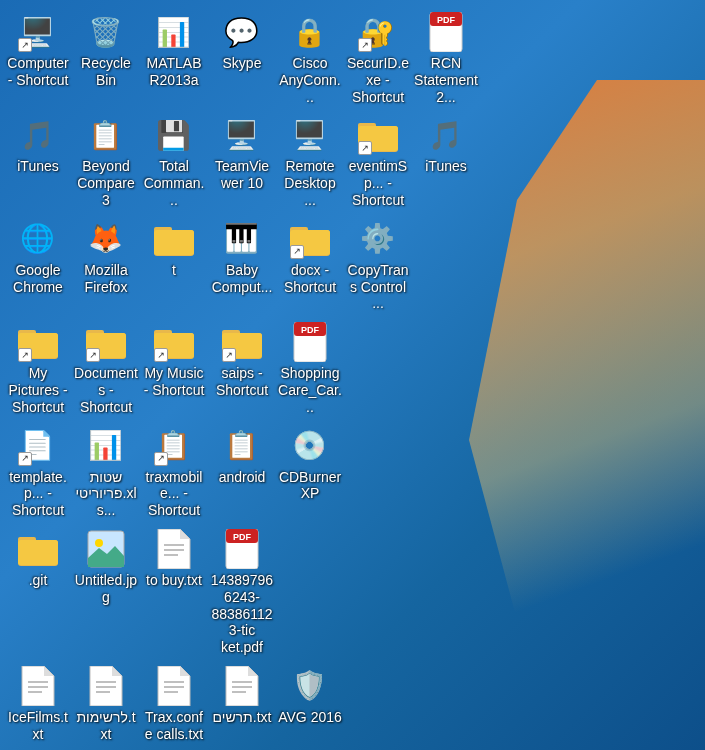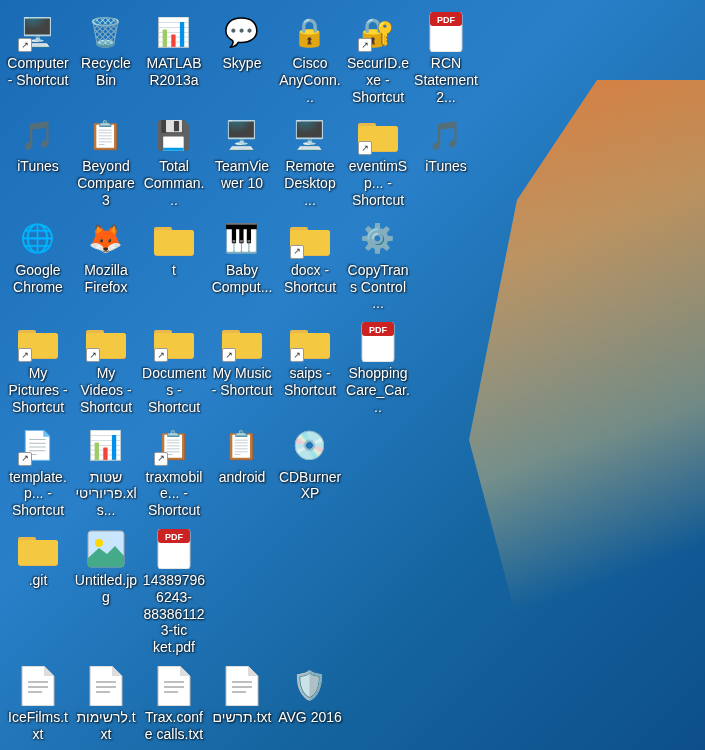--- a/index.html
+++ b/index.html
@@ -232,32 +232,20 @@
       </div>
       <div class="icon-item">
         <div class="icon-img" style="position: relative;">
           <svg width="40" height="34" viewBox="0 0 40 34">
             <rect x="0" y="8" width="40" height="26" rx="3" fill="#e8b84b"></rect>
             <rect x="0" y="5" width="18" height="6" rx="2" fill="#e8b84b"></rect>
             <rect x="0" y="8" width="40" height="25" rx="3" fill="#f5c842"></rect>
           </svg>
           <div class="shortcut-badge"></div>
         </div>
-        <div class="icon-label">My Videos -
-Shortcut</div>
-      </div>
-      <div class="icon-item">
-        <div class="icon-img" style="position: relative;">
-          <svg width="40" height="34" viewBox="0 0 40 34">
-            <rect x="0" y="8" width="40" height="26" rx="3" fill="#e8b84b"></rect>
-            <rect x="0" y="5" width="18" height="6" rx="2" fill="#e8b84b"></rect>
-            <rect x="0" y="8" width="40" height="25" rx="3" fill="#f5c842"></rect>
-          </svg>
-          <div class="shortcut-badge"></div>
-        </div>
         <div class="icon-label">Documents -
 Shortcut</div>
       </div>
       <div class="icon-item">
         <div class="icon-img" style="position: relative;">
           <svg width="40" height="34" viewBox="0 0 40 34">
             <rect x="0" y="8" width="40" height="26" rx="3" fill="#e8b84b"></rect>
             <rect x="0" y="5" width="18" height="6" rx="2" fill="#e8b84b"></rect>
             <rect x="0" y="8" width="40" height="25" rx="3" fill="#f5c842"></rect>
           </svg>
@@ -329,81 +317,93 @@
       <div class="icon-item">
         <div class="icon-img">
           <svg width="38" height="38" viewBox="0 0 38 38">
             <rect x="1" y="1" width="36" height="36" rx="3" fill="#c8e6ff" stroke="#aaa"></rect>
             <circle cx="12" cy="13" r="4" fill="#ffd700"></circle>
             <polyline points="1,28 12,18 20,24 28,16 37,26 37,37 1,37" fill="#4a8" stroke="none"></polyline>
           </svg>
         </div>
         <div class="icon-label">Untitled.jpg</div>
       </div>
-      <div class="icon-item">
-        <div class="icon-img">
-          <svg width="36" height="40" viewBox="0 0 36 40">
-            <rect x="2" y="0" width="32" height="40" rx="3" fill="#fff" stroke="#ccc" stroke-width="1"></rect>
-            <rect x="2" y="0" width="32" height="14" rx="3" fill="#cc2222"></rect>
-            <text x="18" y="11" text-anchor="middle" fill="white" font-size="9" font-weight="bold">PDF</text>
-          </svg>
-        </div>
-        <div class="icon-label">143897966243-
-883861123-tic
-ket.pdf</div>
-      </div>
-    </div>
-    <div class="icon-row">
       <div class="icon-item">
         <div class="icon-img">
           <svg width="36" height="40" viewBox="0 0 36 40">
             <polygon points="2,0 24,0 34,10 34,40 2,40" fill="#fff" stroke="#bbb" stroke-width="1"></polygon>
             <polygon points="24,0 34,10 24,10" fill="#ddd"></polygon>
             <line x1="8" y1="16" x2="28" y2="16" stroke="#aaa" stroke-width="1.5"></line>
             <line x1="8" y1="21" x2="28" y2="21" stroke="#aaa" stroke-width="1.5"></line>
             <line x1="8" y1="26" x2="22" y2="26" stroke="#aaa" stroke-width="1.5"></line>
           </svg>
         </div>
-        <div class="icon-label">IceFilms.txt</div>
-      </div>
+        <div class="icon-label">to buy.txt</div>
+      </div>
+      <div class="icon-item">
+        <div class="icon-img">
+          <svg width="36" height="40" viewBox="0 0 36 40">
+            <rect x="2" y="0" width="32" height="40" rx="3" fill="#fff" stroke="#ccc" stroke-width="1"></rect>
+            <rect x="2" y="0" width="32" height="14" rx="3" fill="#cc2222"></rect>
+            <text x="18" y="11" text-anchor="middle" fill="white" font-size="9" font-weight="bold">PDF</text>
+          </svg>
+        </div>
+        <div class="icon-label">143897966243-
+883861123-tic
+ket.pdf</div>
+      </div>
+    </div>
+    <div class="icon-row">
       <div class="icon-item">
         <div class="icon-img">
           <svg width="36" height="40" viewBox="0 0 36 40">
             <polygon points="2,0 24,0 34,10 34,40 2,40" fill="#fff" stroke="#bbb" stroke-width="1"></polygon>
             <polygon points="24,0 34,10 24,10" fill="#ddd"></polygon>
             <line x1="8" y1="16" x2="28" y2="16" stroke="#aaa" stroke-width="1.5"></line>
             <line x1="8" y1="21" x2="28" y2="21" stroke="#aaa" stroke-width="1.5"></line>
             <line x1="8" y1="26" x2="22" y2="26" stroke="#aaa" stroke-width="1.5"></line>
           </svg>
         </div>
-        <div class="icon-label">לרשימות.txt</div>
+        <div class="icon-label">IceFilms.txt</div>
       </div>
       <div class="icon-item">
         <div class="icon-img">
           <svg width="36" height="40" viewBox="0 0 36 40">
             <polygon points="2,0 24,0 34,10 34,40 2,40" fill="#fff" stroke="#bbb" stroke-width="1"></polygon>
             <polygon points="24,0 34,10 24,10" fill="#ddd"></polygon>
             <line x1="8" y1="16" x2="28" y2="16" stroke="#aaa" stroke-width="1.5"></line>
             <line x1="8" y1="21" x2="28" y2="21" stroke="#aaa" stroke-width="1.5"></line>
             <line x1="8" y1="26" x2="22" y2="26" stroke="#aaa" stroke-width="1.5"></line>
           </svg>
         </div>
-        <div class="icon-label">Trax.confe
-calls.txt</div>
+        <div class="icon-label">לרשימות.txt</div>
       </div>
       <div class="icon-item">
         <div class="icon-img">
           <svg width="36" height="40" viewBox="0 0 36 40">
             <polygon points="2,0 24,0 34,10 34,40 2,40" fill="#fff" stroke="#bbb" stroke-width="1"></polygon>
             <polygon points="24,0 34,10 24,10" fill="#ddd"></polygon>
             <line x1="8" y1="16" x2="28" y2="16" stroke="#aaa" stroke-width="1.5"></line>
             <line x1="8" y1="21" x2="28" y2="21" stroke="#aaa" stroke-width="1.5"></line>
             <line x1="8" y1="26" x2="22" y2="26" stroke="#aaa" stroke-width="1.5"></line>
           </svg>
         </div>
+        <div class="icon-label">Trax.confe
+calls.txt</div>
+      </div>
+      <div class="icon-item">
+        <div class="icon-img">
+          <svg width="36" height="40" viewBox="0 0 36 40">
+            <polygon points="2,0 24,0 34,10 34,40 2,40" fill="#fff" stroke="#bbb" stroke-width="1"></polygon>
+            <polygon points="24,0 34,10 24,10" fill="#ddd"></polygon>
+            <line x1="8" y1="16" x2="28" y2="16" stroke="#aaa" stroke-width="1.5"></line>
+            <line x1="8" y1="21" x2="28" y2="21" stroke="#aaa" stroke-width="1.5"></line>
+            <line x1="8" y1="26" x2="22" y2="26" stroke="#aaa" stroke-width="1.5"></line>
+          </svg>
+        </div>
         <div class="icon-label">תרשים.txt</div>
       </div>
       <div class="icon-item">
         <div class="icon-img" style="font-size: 28px;">🛡️</div>
         <div class="icon-label">AVG 2016</div>
       </div>
     </div>
   </div>
 
 </body></html>

